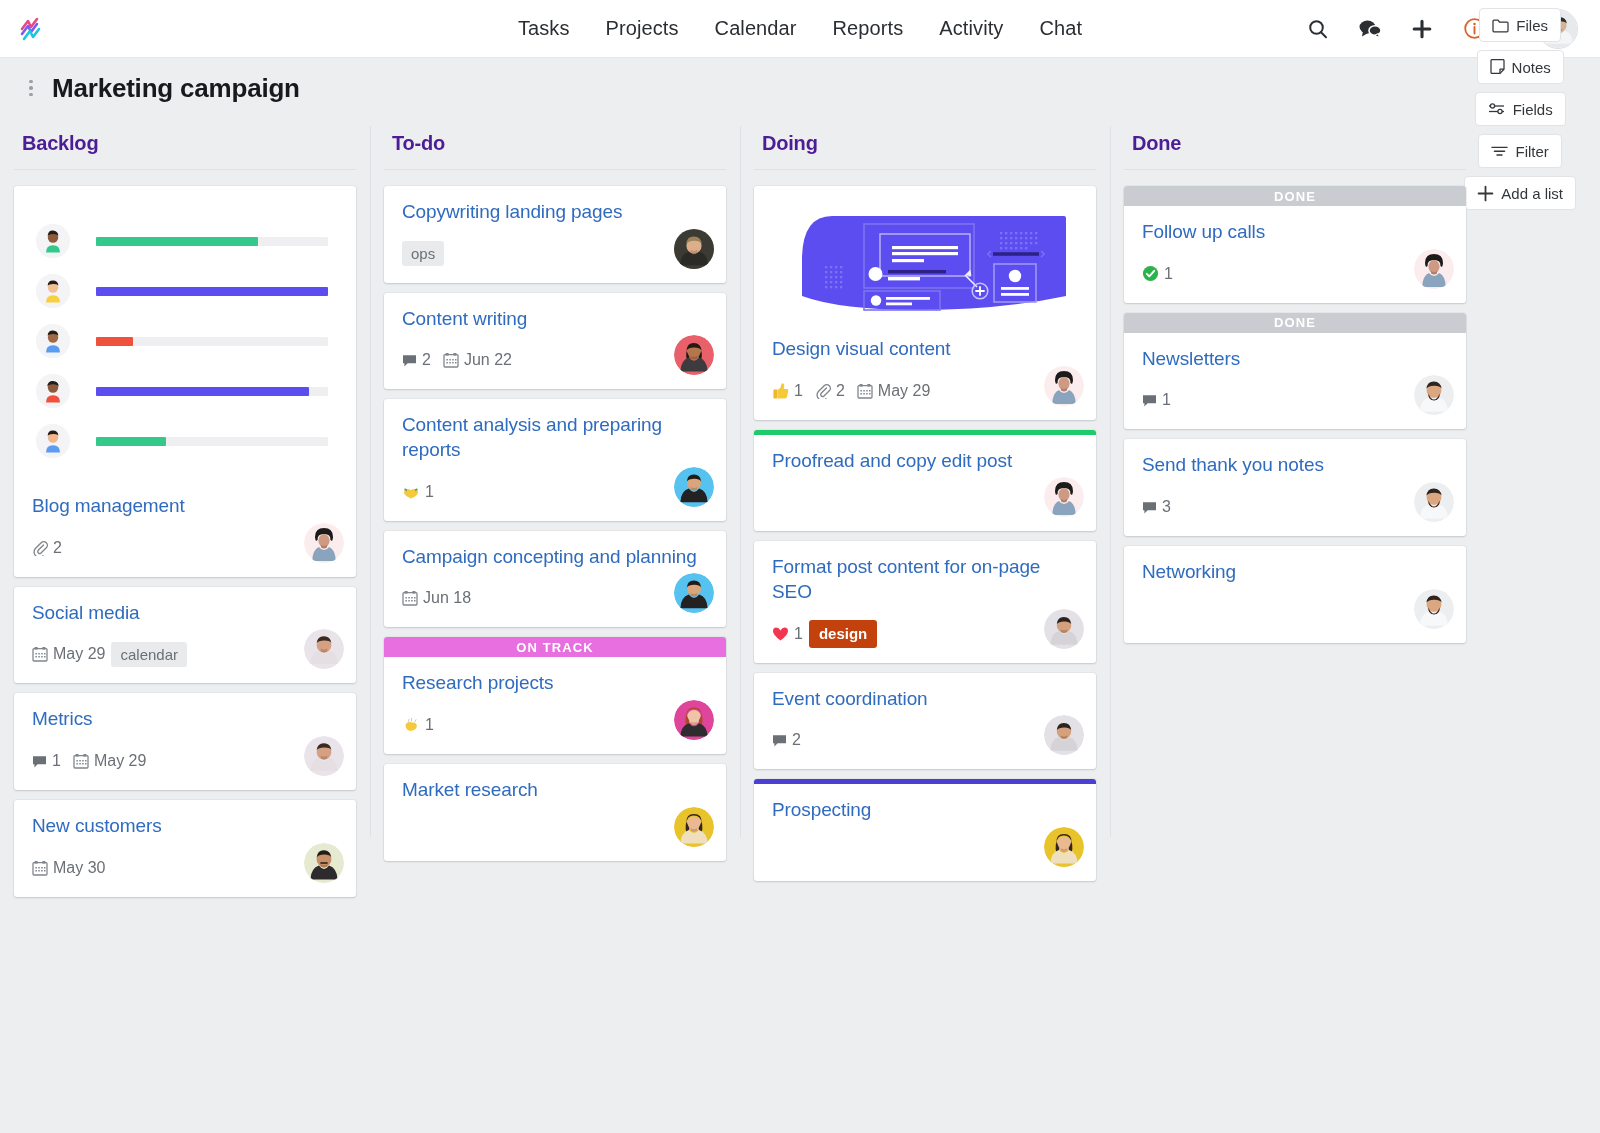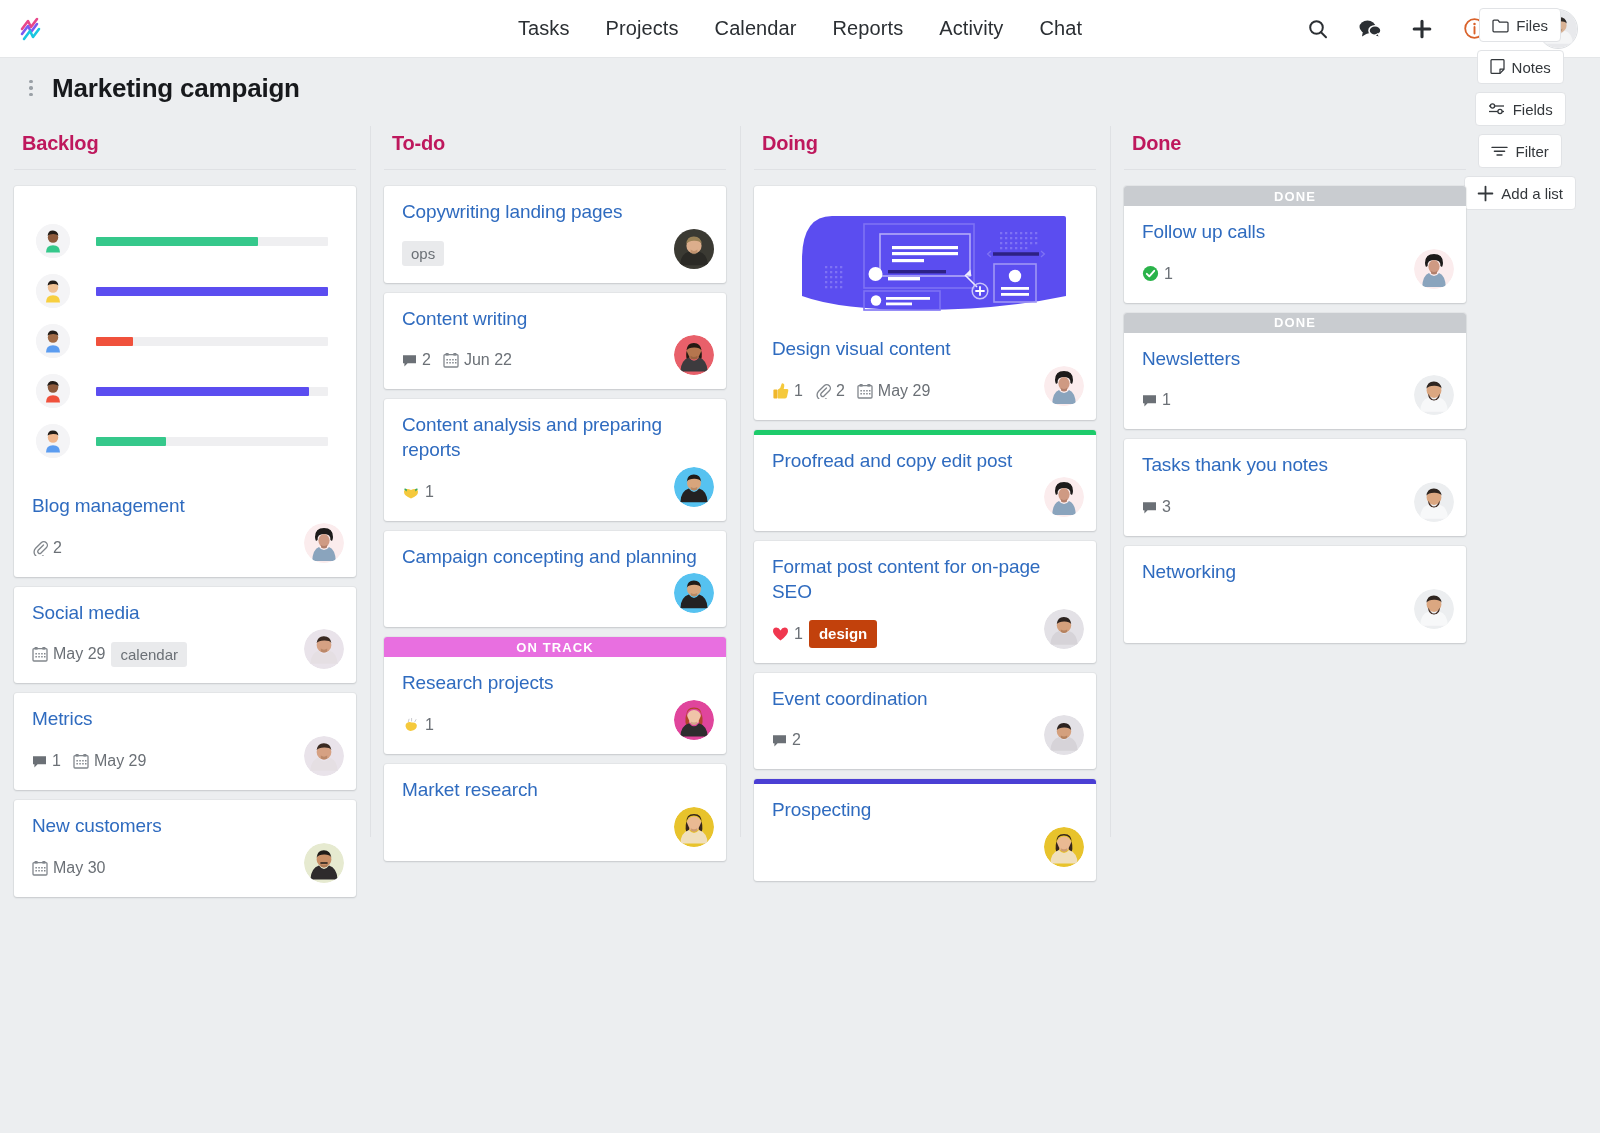--- a/index.html
+++ b/index.html
@@ -64,21 +64,21 @@
   .col { width: 370px; position: relative; padding: 0 14px; }
   .col + .col::before {
     content: ""; position: absolute; left: 0; top: 8px; bottom: 162px;
     width: 1px; background: #dfe1e4;
   }
   .col-head {
     height: 52px; display: flex; align-items: center;
     border-bottom: 1px solid #dfe1e4;
     padding-left: 8px;
   }
-  .col-title { font-size: 20px; font-weight: bold; color: #be185d; letter-spacing:-.2px;}
+  .col-title { font-size: 20px; font-weight: bold; color: #4c1d95; letter-spacing:-.2px;}
   .col-body { padding-top: 16px; }
 
   
   .card {
     background: #fff; border-radius: 3px;
     box-shadow: 0 1px 2px rgba(20,25,35,.14), 0 0 0 1px rgba(20,25,35,.035);
     margin-bottom: 10px; overflow: hidden;
     cursor: pointer;
   }
   .card-pad { padding: 14px 12px 14px 18px; }
@@ -593,20 +593,42 @@
                 </svg>
             </span>
           </div>
         </div>
       </article>
 
       <article class="card">
         <div class="card-pad">
           <div class="card-title">Campaign concepting and planning</div>
           <div class="card-bottom">
+            <div class="card-meta">
+              <span class="meta-item">
+                <span>
+                  <svg width="16" height="16" viewBox="0 0 16 16">
+                      <rect x="1" y="2.6" width="14" height="12.4" rx="1" stroke="#81868c" stroke-width="1.3" fill="none"></rect>
+                      <rect x="2.6" y="1" width="3" height="2.6" fill="#81868c"></rect>
+                      <rect x="10.4" y="1" width="3" height="2.6" fill="#81868c"></rect>
+                      <g fill="#81868c">
+                        <rect x="3.4" y="7" width="1.5" height="1.5"></rect>
+                        <rect x="6.3" y="7" width="1.5" height="1.5"></rect>
+                        <rect x="9.2" y="7" width="1.5" height="1.5"></rect>
+                        <rect x="12" y="7" width="1.5" height="1.5"></rect>
+                        <rect x="3.4" y="10" width="1.5" height="1.5"></rect>
+                        <rect x="6.3" y="10" width="1.5" height="1.5"></rect>
+                        <rect x="9.2" y="10" width="1.5" height="1.5"></rect>
+                        <rect x="12" y="10" width="1.5" height="1.5"></rect>
+                      </g>
+                    </svg>
+                </span>
+                <span>Jun 18</span>
+              </span>
+            </div>
             <span class="card-av">
               <svg width="40" height="40" viewBox="0 0 40 40">
                   <circle cx="20" cy="20" r="20" fill="#56c2f0"></circle>
                   <circle cx="20" cy="16" r="7" fill="#d8a57c"></circle>
                   <path d="M12.8 14.4 q.8-7 7.2-6.8 q6.4.2 7.2 6.8 q-2-2.8-7.2-2.6 q-5.2.2-7.2 2.6Z" fill="#211b17"></path>
                   <path d="M14.8 21.6 q-8 2.6-8.4 13.6 h27.2 q-.4-11-8.4-13.6 q-2.6 3.4-5.2 3.4 q-2.6 0-5.2-3.4Z" fill="#232122"></path>
                   <path d="M16.8 20 q3.2 2.2 6.4 0 v2.6 q-3.2 2.2-6.4 0Z" fill="#ba8a65"></path>
                 </svg>
             </span>
           </div>
@@ -969,21 +991,21 @@
                   <path d="M14.4 18.6 q2.4 6 5.6 6 q3.2 0 5.6-6 q1 6.8-5.6 6.8 q-6.6 0-5.6-6.8Z" fill="#453028"></path>
                   <path d="M14.6 22.6 q-8.2 2.6-8.6 14.2 h28 q-.4-11.6-8.6-14.2 q-2.6 3.6-5.4 3.6 q-2.8 0-5.4-3.6Z" fill="#f7f8f9"></path>
                 </svg>
             </span>
           </div>
         </div>
       </article>
 
       <article class="card">
         <div class="card-pad">
-          <div class="card-title">Tasks thank you notes</div>
+          <div class="card-title">Send thank you notes</div>
           <div class="card-bottom">
             <div class="card-meta">
               <span class="meta-item">
                 <span>
                   <svg width="15" height="15" viewBox="0 0 15 15">
                       <path d="M1 2.2 h13 v8 H5.6 L2.4 13.4 V10.2 H1 Z" fill="#6b7076"></path>
                     </svg>
                 </span>
                 <span>3</span>
               </span>

